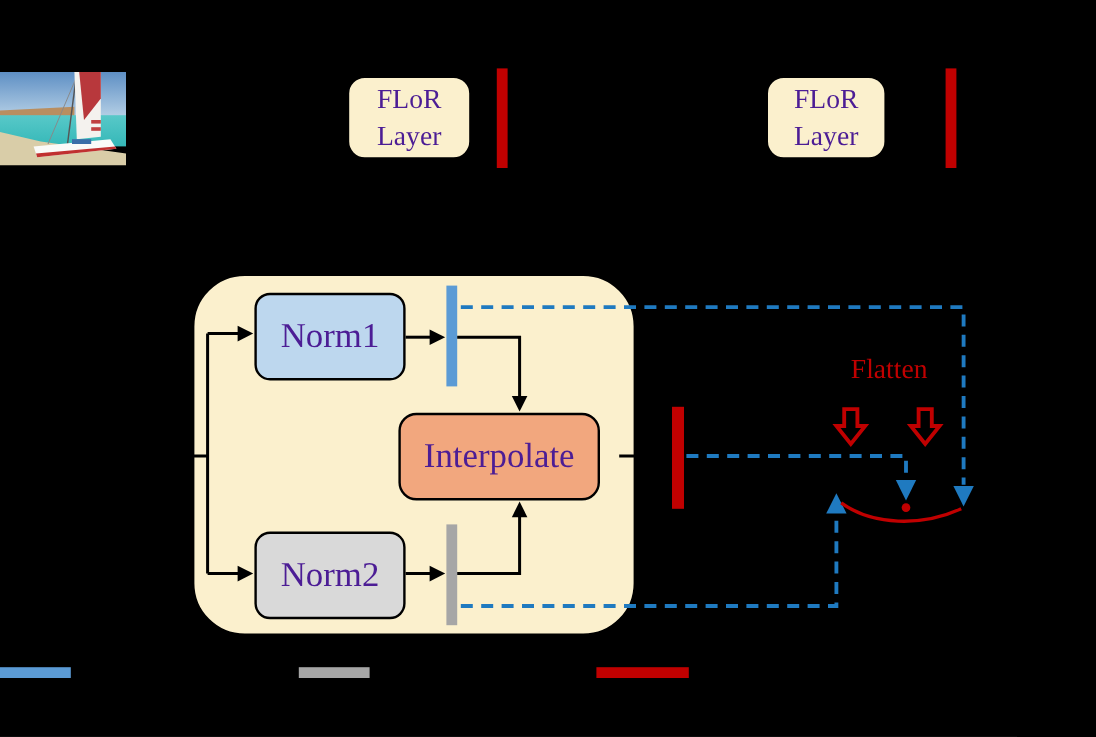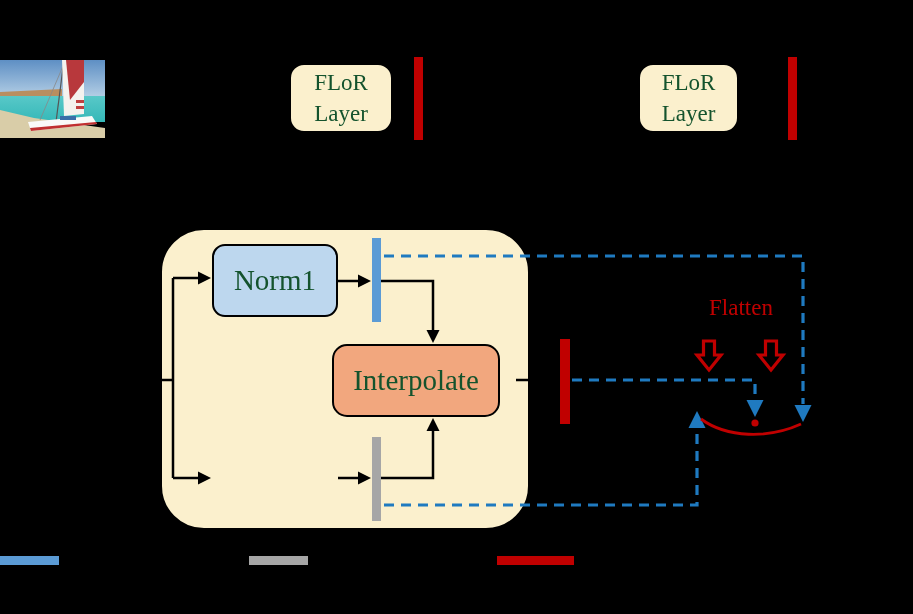--- a/index.html
+++ b/index.html
@@ -9,21 +9,21 @@
   }
   html,body{margin:0;padding:0;background:#222;}
   .canvas{
     position:relative;width:913px;height:614px;overflow:hidden;
     background:var(--background);
     font-family:"Liberation Serif","DejaVu Serif",serif;
   }
   .abs{position:absolute;}
   .box{
     position:absolute;display:flex;align-items:center;justify-content:center;
-    border:2.5px solid var(--outline);border-radius:13px;color:#14532d;
+    border:2.5px solid var(--outline);border-radius:13px;color:#4c1d95;
     text-align:center;box-sizing:border-box;
   }
   .flor-box{background:var(--panel);font-size:23px;line-height:1.35;border-radius:15px;}
   .flor-box span{white-space:pre-line;}
   .panel{
     position:absolute;left:160px;top:228px;width:370px;height:302px;
     background:var(--panel);border:2.5px solid var(--outline);border-radius:44px;
     box-sizing:border-box;
   }
   .norm1{left:212px;top:244px;width:126px;height:73px;background:var(--norm1-fill);font-size:29px;}
@@ -81,20 +81,23 @@
     <span>FLoR
 Layer</span>
   </div>
   <div class="vbar bar-red" style="left:788px;top:57px;width:9px;height:83px"></div>
 
   <div class="panel"></div>
 
   <div class="box norm1">
     <span>Norm1</span>
   </div>
+  <div class="box norm2">
+    <span>Norm2</span>
+  </div>
   <div class="box interp">
     <span>Interpolate</span>
   </div>
 
   <div class="vbar bar-blue" style="left:372px;top:238px;width:9px;height:84px"></div>
   <div class="vbar bar-gray" style="left:372px;top:437px;width:9px;height:84px"></div>
   <div class="vbar bar-red" style="left:560px;top:339px;width:10px;height:85px"></div>
 
   <svg class="overlay" width="913" height="614" viewBox="0 0 913 614">
 

